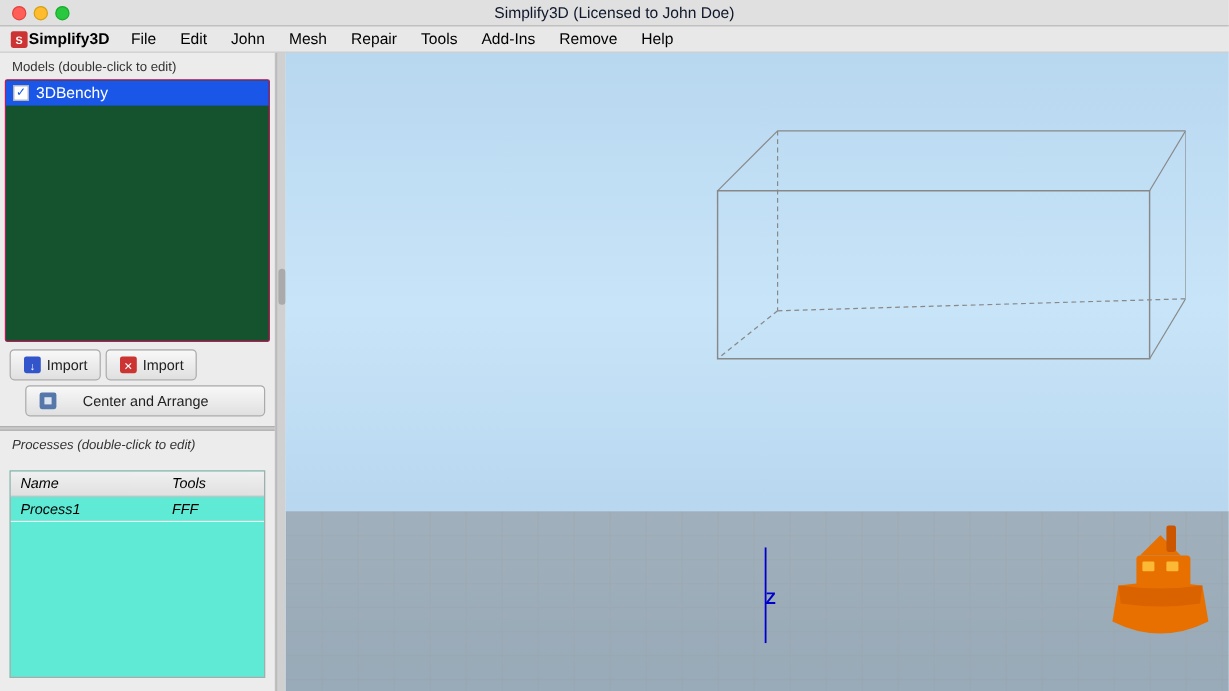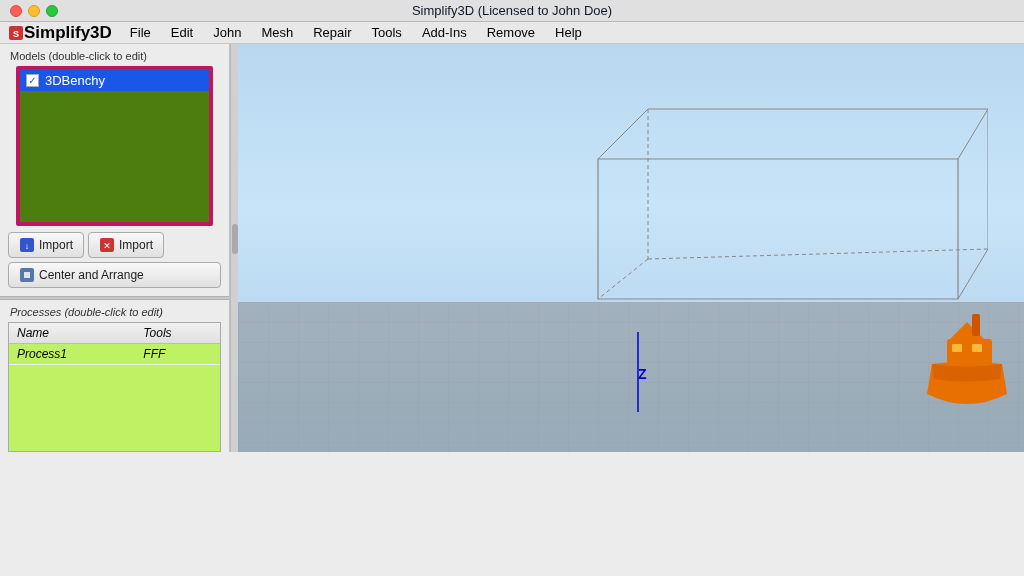--- a/index.html
+++ b/index.html
@@ -66,44 +66,44 @@
       transform: translateX(-50%);
       font-size: 13px;
       color: #0f172a;
       white-space: nowrap;
     }
 
     
     #main-layout {
       display: flex;
       width: 1024px;
-      height: 408px; 
+      height: 532px; 
     }
 
     
     #sidebar {
       width: 230px;
       background: #ececec;
       display: flex;
       flex-direction: column;
       border-right: 1px solid #c0c0c0;
       flex-shrink: 0;
     }
 
     .section-label {
       font-size: 11px;
       color: #333;
       padding: 6px 10px 4px 10px;
       font-weight: normal;
     }
 
     .models-list-container {
-      margin: 0 16px;
-      border: 4px solid #be185d;
-      background: #4d7c0f;
+      margin: 0 4px;
+      border: 1px solid #be185d;
+      background: #14532d;
       flex: 1;
       min-height: 0;
       max-height: 330px;
       overflow-y: auto;
       border-radius: 2px;
     }
 
     .model-item {
       display: flex;
       align-items: center;
@@ -160,24 +160,24 @@
       font-size: 12px;
       color: #222;
     }
     .btn-icon {
       width: 16px;
       height: 16px;
       flex-shrink: 0;
     }
 
     .center-arrange-btn {
-      margin: 0 8px 8px 8px;
-      display: flex;
-      align-items: center;
-      gap: 4px;
+      margin: 0 8px 8px 21px;
+      display: flex;
+      align-items: center;
+      gap: 21px;
       padding: 4px 10px;
       background: linear-gradient(to bottom, #f8f8f8, #e0e0e0);
       border: 1px solid #aaa;
       border-radius: 4px;
       cursor: pointer;
       font-size: 12px;
       color: #222;
     }
 
     
@@ -190,23 +190,23 @@
 
     
     .processes-section {
       flex: 1;
       display: flex;
       flex-direction: column;
       min-height: 0;
       font-style: italic;
     }
     .processes-table {
-      margin: 0 8px;
+      margin: 11px 8px;
       border: 1px solid #aaa;
-      background: #bef264;
+      background: #5eead4;
       flex: 1;
     }
     .processes-table table {
       width: 100%;
       border-collapse: collapse;
       font-size: 12px;
     }
     .processes-table th {
       background: linear-gradient(to bottom, #f0f0f0, #e0e0e0);
       border-bottom: 1px solid #bbb;
@@ -266,21 +266,21 @@
   </div>
   <div class="window-title">Simplify3D (Licensed to John Doe)</div>
 </div>
 
 <div id="menubar">
   <div class="app-logo">
     <svg class="btn-icon" viewBox="0 0 16 16">
       <rect x="1" y="1" width="14" height="14" rx="2" fill="#cc3333"></rect>
       <text x="8" y="12" font-size="9" fill="white" text-anchor="middle" font-weight="bold">S</text>
     </svg>
-    <span style="font-weight:600; font-size:17px;">Simplify3D</span>
+    <span style="font-weight:600; font-size:13px;">Simplify3D</span>
   </div>
   <div class="menu-item">File</div>
   <div class="menu-item">Edit</div>
   <div class="menu-item">John</div>
   <div class="menu-item">Mesh</div>
   <div class="menu-item">Repair</div>
   <div class="menu-item">Tools</div>
   <div class="menu-item">Add-Ins</div>
   <div class="menu-item">Remove</div>
   <div class="menu-item">Help</div>

